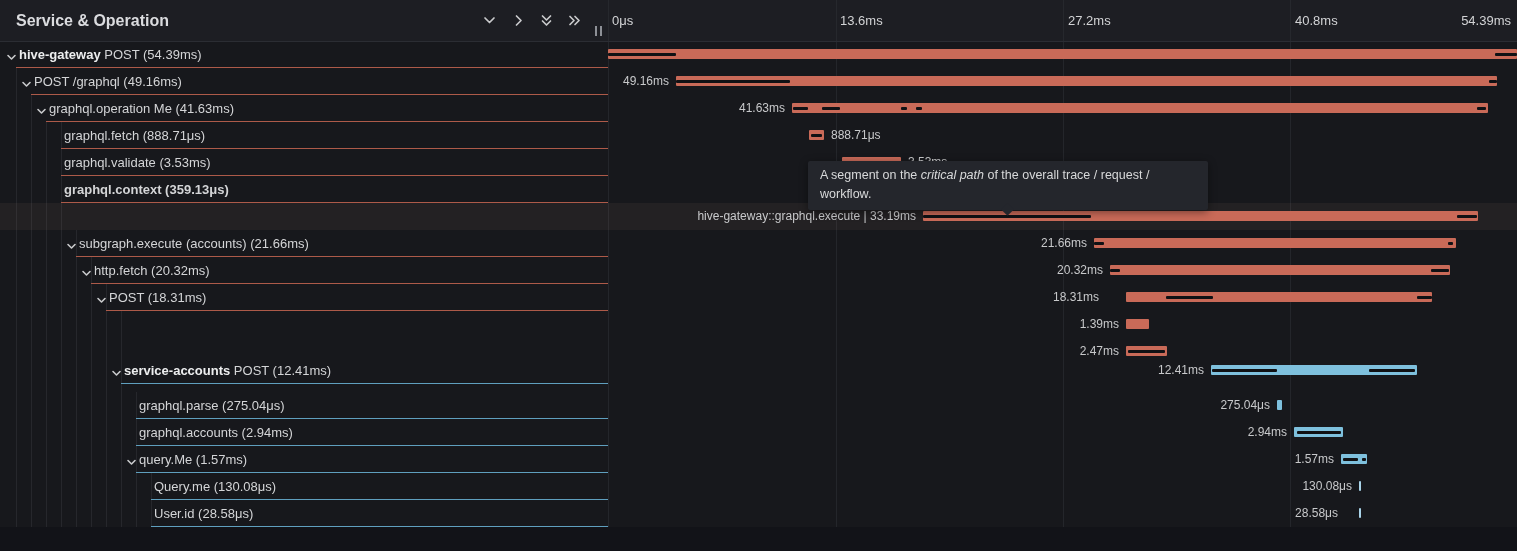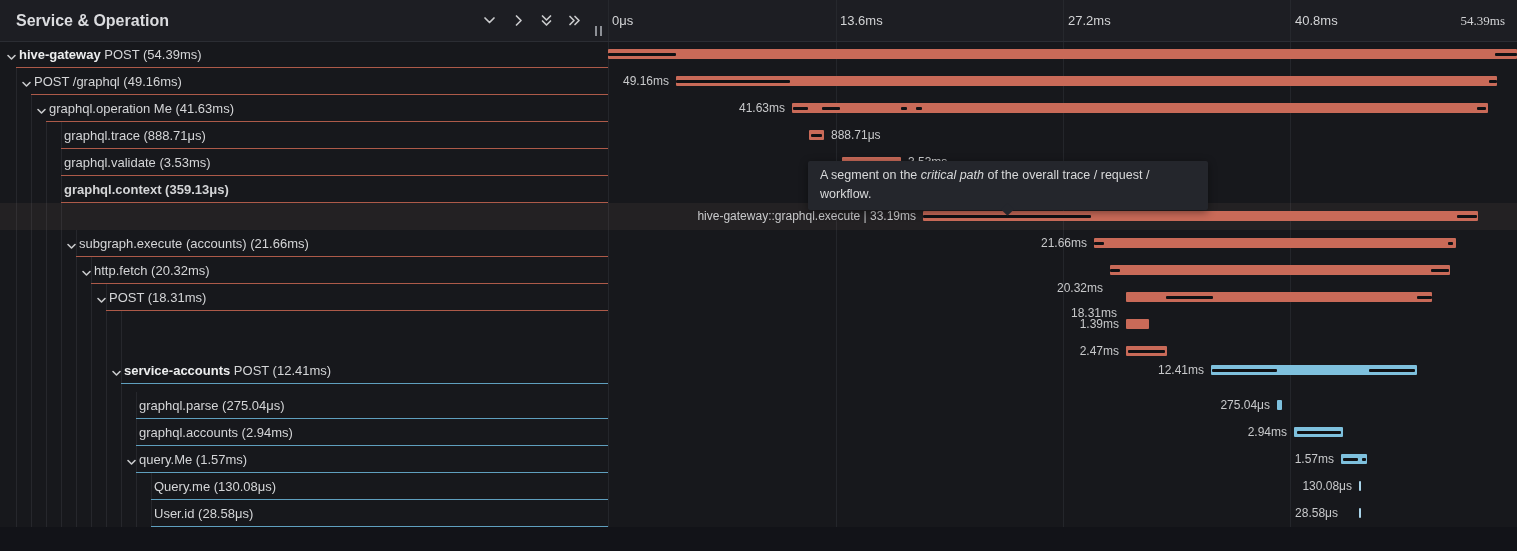--- a/index.html
+++ b/index.html
@@ -105,21 +105,21 @@
         <div class="seg" style="left: 793px; width: 15px; background: rgb(16, 17, 20);"></div>
         <div class="seg" style="left: 822px; width: 18px; background: rgb(16, 17, 20);"></div>
         <div class="seg" style="left: 901px; width: 6px; background: rgb(16, 17, 20);"></div>
         <div class="seg" style="left: 916px; width: 6px; background: rgb(16, 17, 20);"></div>
         <div class="seg" style="left: 1477px; width: 9px; background: rgb(16, 17, 20);"></div>
         <div class="bar-label" style="right: 732px;">41.63ms</div>
       </div>
       <div class="row" style="top: 122px;">
         <div class="tree">
           <div class="ul" style="left: 61px; background: rgb(173, 90, 73);"></div>
-          <div class="tlabel" style="left: 64px;">graphql.trace (888.71μs)</div>
+          <div class="tlabel" style="left: 64px;">graphql.fetch (888.71μs)</div>
         </div>
         <div class="bar" style="left: 809px; width: 15px; background: rgb(201, 106, 88);"></div>
         <div class="seg" style="left: 811px; width: 11px; background: rgb(16, 17, 20);"></div>
         <div class="bar-label" style="left: 831px;">888.71μs</div>
       </div>
       <div class="row" style="top: 149px;">
         <div class="tree">
           <div class="ul" style="left: 61px; background: rgb(173, 90, 73);"></div>
           <div class="tlabel" style="left: 64px;">graphql.validate (3.53ms)</div>
         </div>
@@ -158,34 +158,34 @@
         <div class="tree">
           <div class="ul" style="left: 91px; background: rgb(173, 90, 73);"></div>
           <div class="chev" style="left: 81px;"><svg width="11" height="11" viewBox="0 0 11 11" fill="none" stroke="#c9cacc" stroke-width="1.6" stroke-linecap="round" stroke-linejoin="round">
               <path d="M2 3.5 L5.5 7 L9 3.5"></path>
             </svg></div>
           <div class="tlabel" style="left: 94px;">http.fetch (20.32ms)</div>
         </div>
         <div class="bar" style="left: 1110px; width: 340px; background: rgb(201, 106, 88);"></div>
         <div class="seg" style="left: 1110px; width: 10px; background: rgb(16, 17, 20);"></div>
         <div class="seg" style="left: 1431px; width: 18px; background: rgb(16, 17, 20);"></div>
-        <div class="bar-label" style="right: 414px; margin-top: 18px;">20.32ms</div>
+        <div class="bar-label" style="right: 414px;">20.32ms</div>
       </div>
       <div class="row" style="top: 284px;">
         <div class="tree">
           <div class="ul" style="left: 106px; background: rgb(173, 90, 73);"></div>
           <div class="chev" style="left: 96px;"><svg width="11" height="11" viewBox="0 0 11 11" fill="none" stroke="#c9cacc" stroke-width="1.6" stroke-linecap="round" stroke-linejoin="round">
               <path d="M2 3.5 L5.5 7 L9 3.5"></path>
             </svg></div>
           <div class="tlabel" style="left: 109px;">POST (18.31ms)</div>
         </div>
         <div class="bar" style="left: 1126px; width: 306px; background: rgb(201, 106, 88);"></div>
         <div class="seg" style="left: 1166px; width: 47px; background: rgb(16, 17, 20);"></div>
         <div class="seg" style="left: 1417px; width: 15px; background: rgb(16, 17, 20);"></div>
-        <div class="bar-label" style="right: 400px; margin-top: 16px;">18.31ms</div>
+        <div class="bar-label" style="right: 418px;">18.31ms</div>
       </div>
       <div class="row" style="top: 311px;">
         <div class="bar" style="left: 1126px; width: 23px; background: rgb(201, 106, 88);"></div>
         <div class="bar-label" style="right: 398px;">1.39ms</div>
       </div>
       <div class="row" style="top: 338px;">
         <div class="bar" style="left: 1126px; width: 41px; background: rgb(201, 106, 88);"></div>
         <div class="seg" style="left: 1128px; width: 37px; background: rgb(16, 17, 20);"></div>
         <div class="bar-label" style="right: 398px;">2.47ms</div>
       </div>
@@ -284,21 +284,21 @@
       </div>
     <div class="grab">
         <i></i>
         <i class="b"></i>
       </div>
     <div id="ticklayer">
         <div class="tick-label" style="left: 612px;">0μs</div>
         <div class="tick-label" style="left: 840px;">13.6ms</div>
         <div class="tick-label" style="left: 1068px;">27.2ms</div>
         <div class="tick-label" style="left: 1295px;">40.8ms</div>
-        <div class="tick-label" style="right: 12px; font-family: Liberation Serif, serif;">54.39ms</div>
+        <div class="tick-label" style="right: 6px;">54.39ms</div>
       </div>
   </div>
 
   <div class="tooltip">
     <span><span>A segment on the </span><em>critical path</em><span> of the overall trace / request /</span> <span>workflow.</span></span>
     <div class="arrow"></div>
   </div>
 
   <div class="bottom-strip"></div>
 

